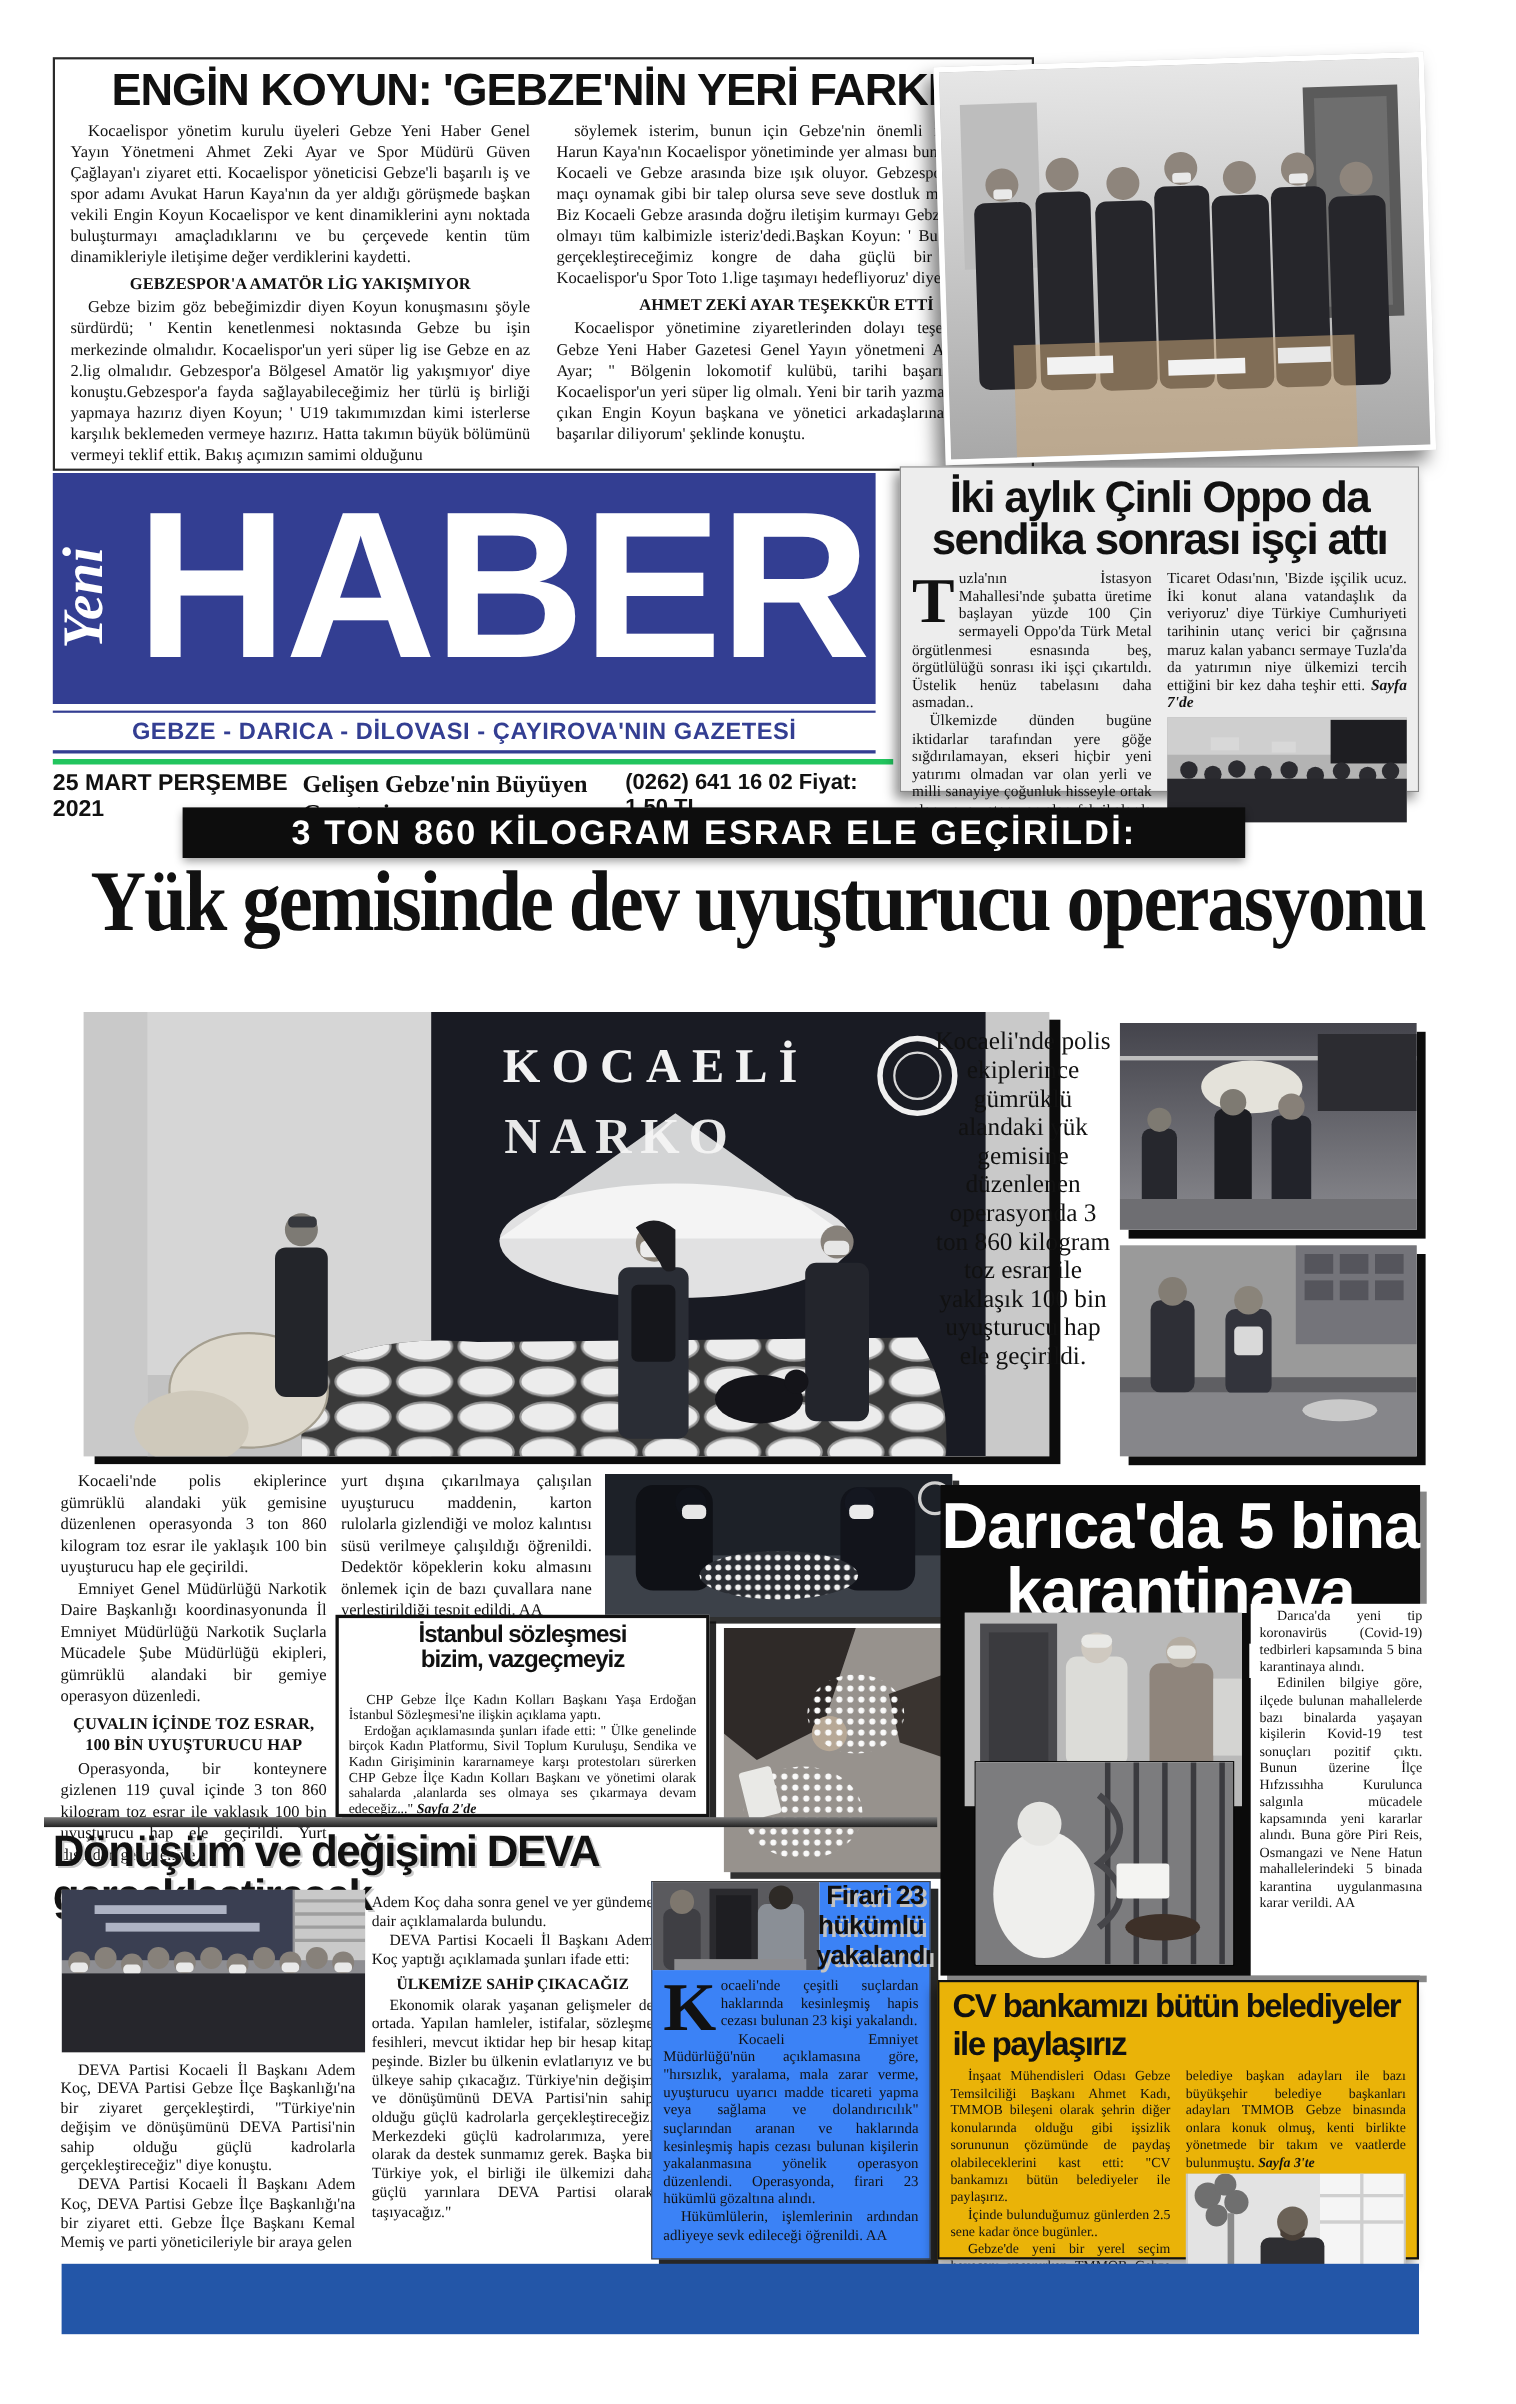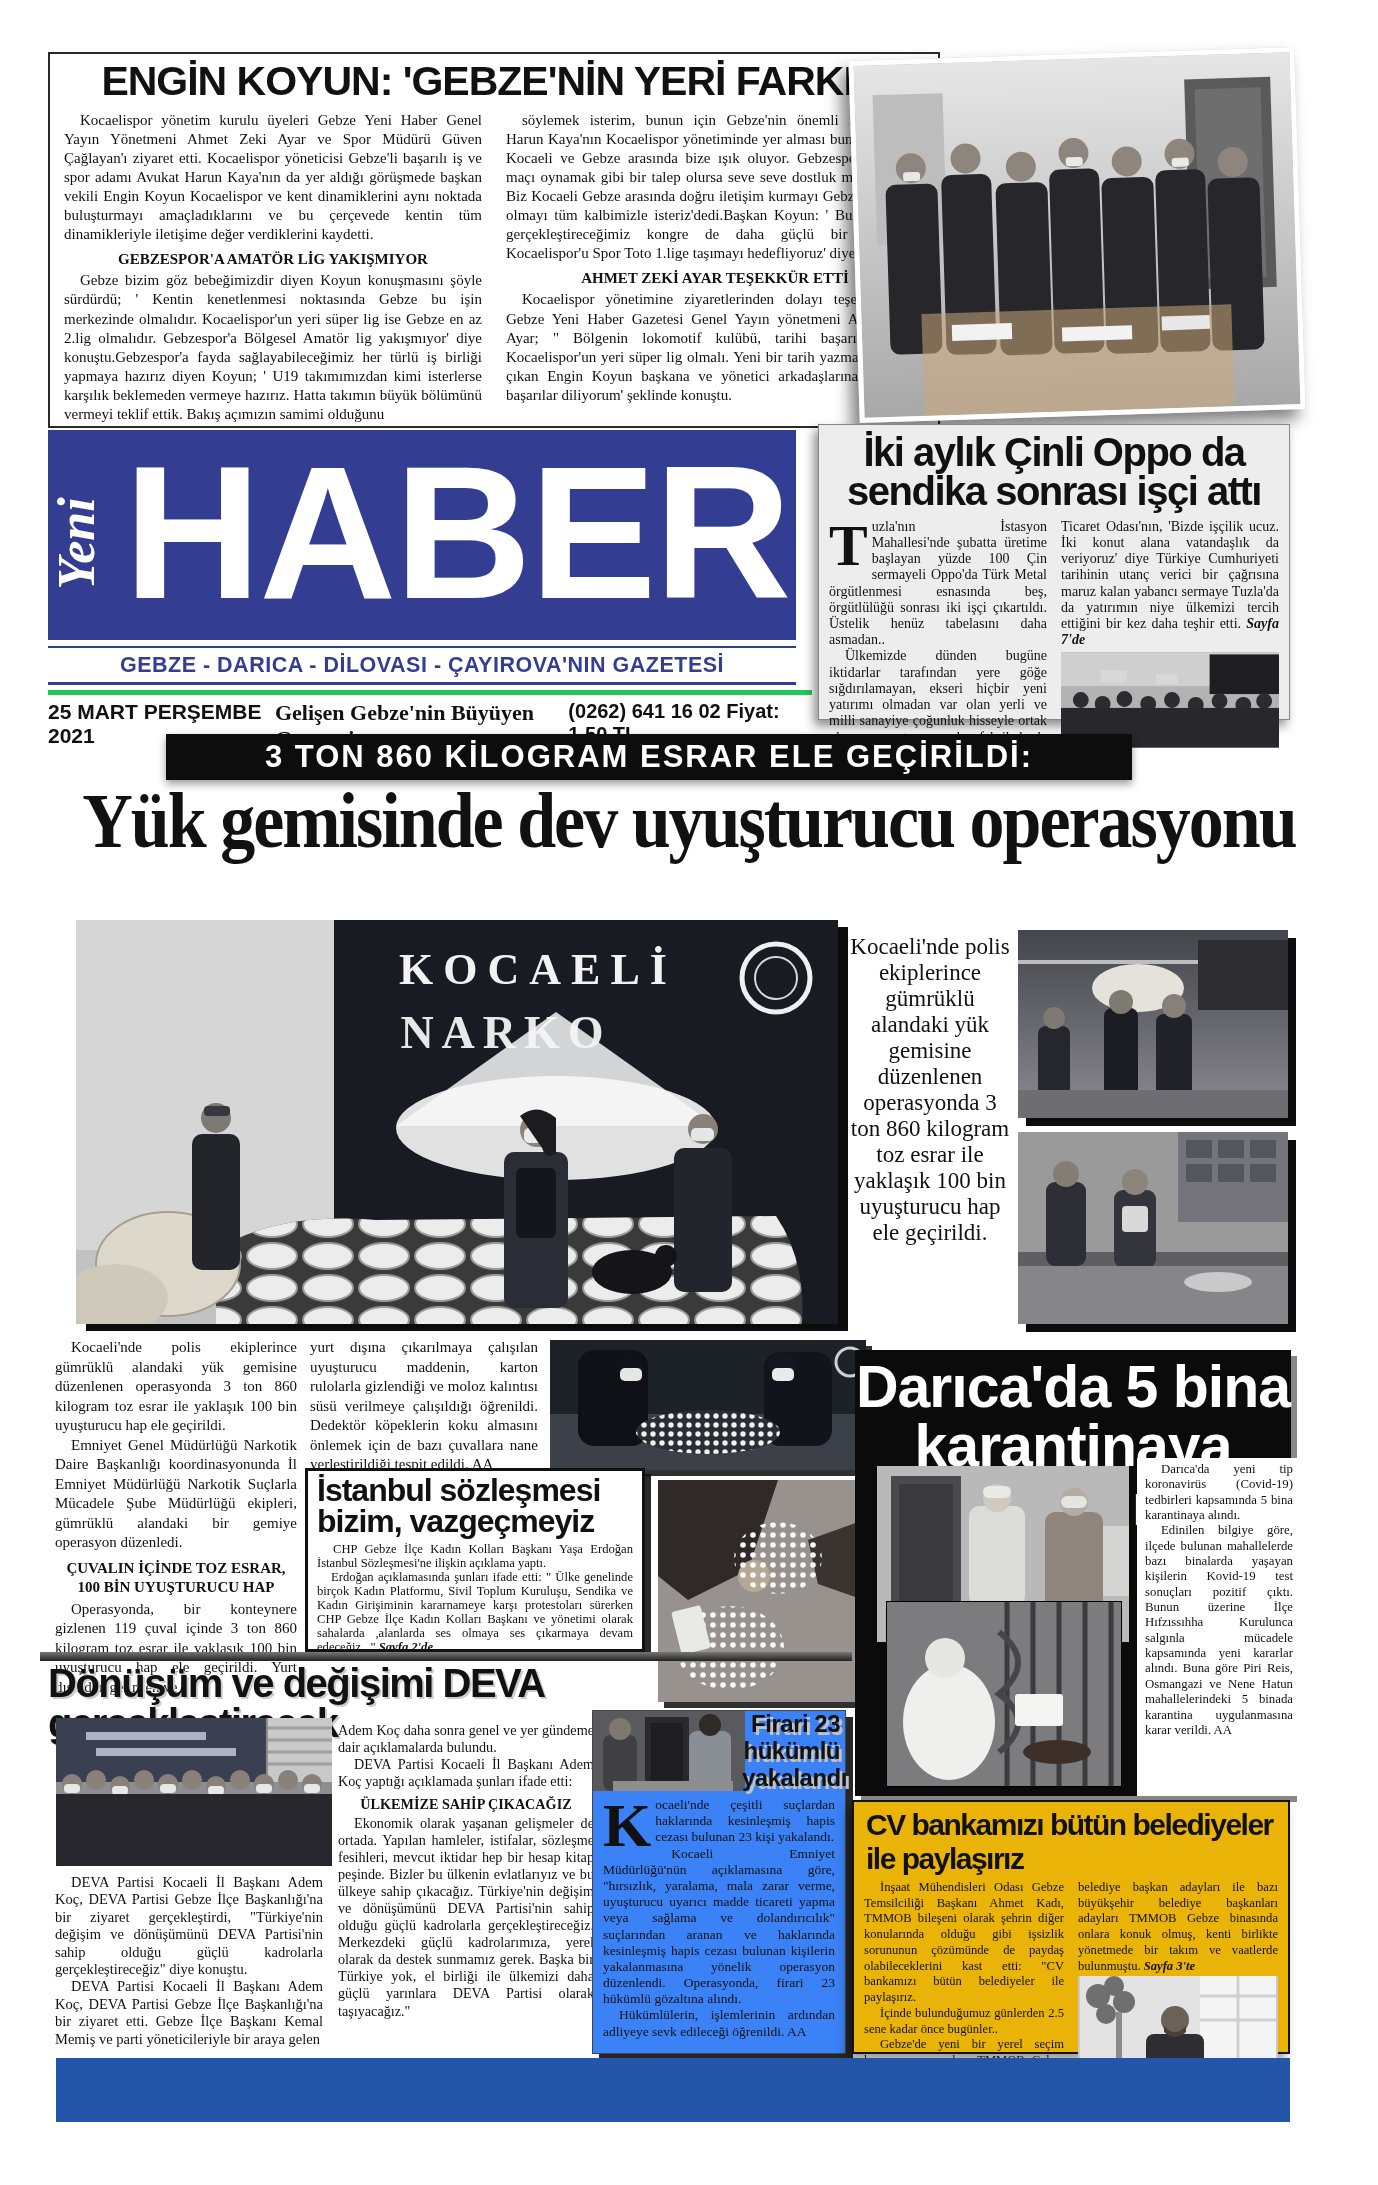--- a/index.html
+++ b/index.html
@@ -46,33 +46,33 @@
   #oppo-cols{display:flex;gap:14px;font-size:14px;line-height:1.16;}
   #oppo-cols .col{flex:1;}
   .dropcap{float:left;font-weight:700;font-size:58px;line-height:.78;padding:4px 4px 0 0;}
 
   
   #kicker{left:166px;top:734px;width:966px;height:46px;background:#0d0d0d;color:#fff;display:flex;
           align-items:center;justify-content:center;font-weight:700;font-size:31px;letter-spacing:2px;
           box-shadow:0 4px 8px rgba(0,0,0,.4);}
   #main-headline{left:36px;top:782px;width:1306px;text-align:center;font-weight:700;font-size:70px;
                  letter-spacing:-2px;line-height:1;transform:scaleY(1.12);transform-origin:top center;}
-  #main-photo{left:76px;top:920px;width:762px;height:404px;box-shadow:10px 7px 0 #0c0c0c;}
+  #main-photo{left:76px;top:920px;width:878px;height:404px;box-shadow:10px 7px 0 #0c0c0c;}
   #caption{left:846px;top:934px;width:168px;font-size:23px;line-height:1.13;text-align:center;}
   #sp-a{left:1018px;top:930px;width:270px;height:188px;box-shadow:8px 8px 0 #0c0c0c;}
   #sp-b{left:1018px;top:1132px;width:270px;height:192px;box-shadow:8px 8px 0 #0c0c0c;}
   #col1{left:55px;top:1338px;width:242px;font-size:15px;line-height:1.3;}
   #col2{left:310px;top:1338px;width:228px;font-size:15px;line-height:1.3;}
   #pills-wide{left:550px;top:1340px;width:316px;height:130px;box-shadow:6px 6px 0 rgba(12,12,12,.85);}
   #pills-tall{left:658px;top:1480px;width:206px;height:222px;box-shadow:6px 6px 0 rgba(12,12,12,.85);}
 
   
   #ist-box{left:305px;top:1468px;width:340px;height:184px;background:#fff;border:3px solid #111;
            box-sizing:border-box;padding:4px 9px;box-shadow:6px 6px 0 rgba(17,17,17,.9);}
-  #ist-title{font-weight:800;font-size:32px;line-height:.98;letter-spacing:-1px;margin-bottom:4px;}
+  #ist-title{font-weight:800;font-size:22px;line-height:.98;letter-spacing:-1px;text-align:center;margin-bottom:20px;}
   #ist-body{font-size:12.6px;line-height:1.12;}
 
   
   #darica{left:855px;top:1350px;width:436px;height:446px;background:#0b0b0b;box-shadow:6px 6px 0 rgba(17,17,17,.5);}
   #darica-headline{color:#fff;font-weight:800;font-size:59px;line-height:1.0;letter-spacing:-1px;text-align:center;padding-top:8px;}
   #darica-ph1{left:22px;top:116px;width:252px;height:176px;}
   #darica-ph2{left:32px;top:252px;width:234px;height:184px;box-shadow:0 0 0 1px #000;}
   #darica-text{left:282px;top:108px;width:148px;height:330px;background:#fff;padding:4px 8px;
                font-size:12.8px;line-height:1.2;}
 

